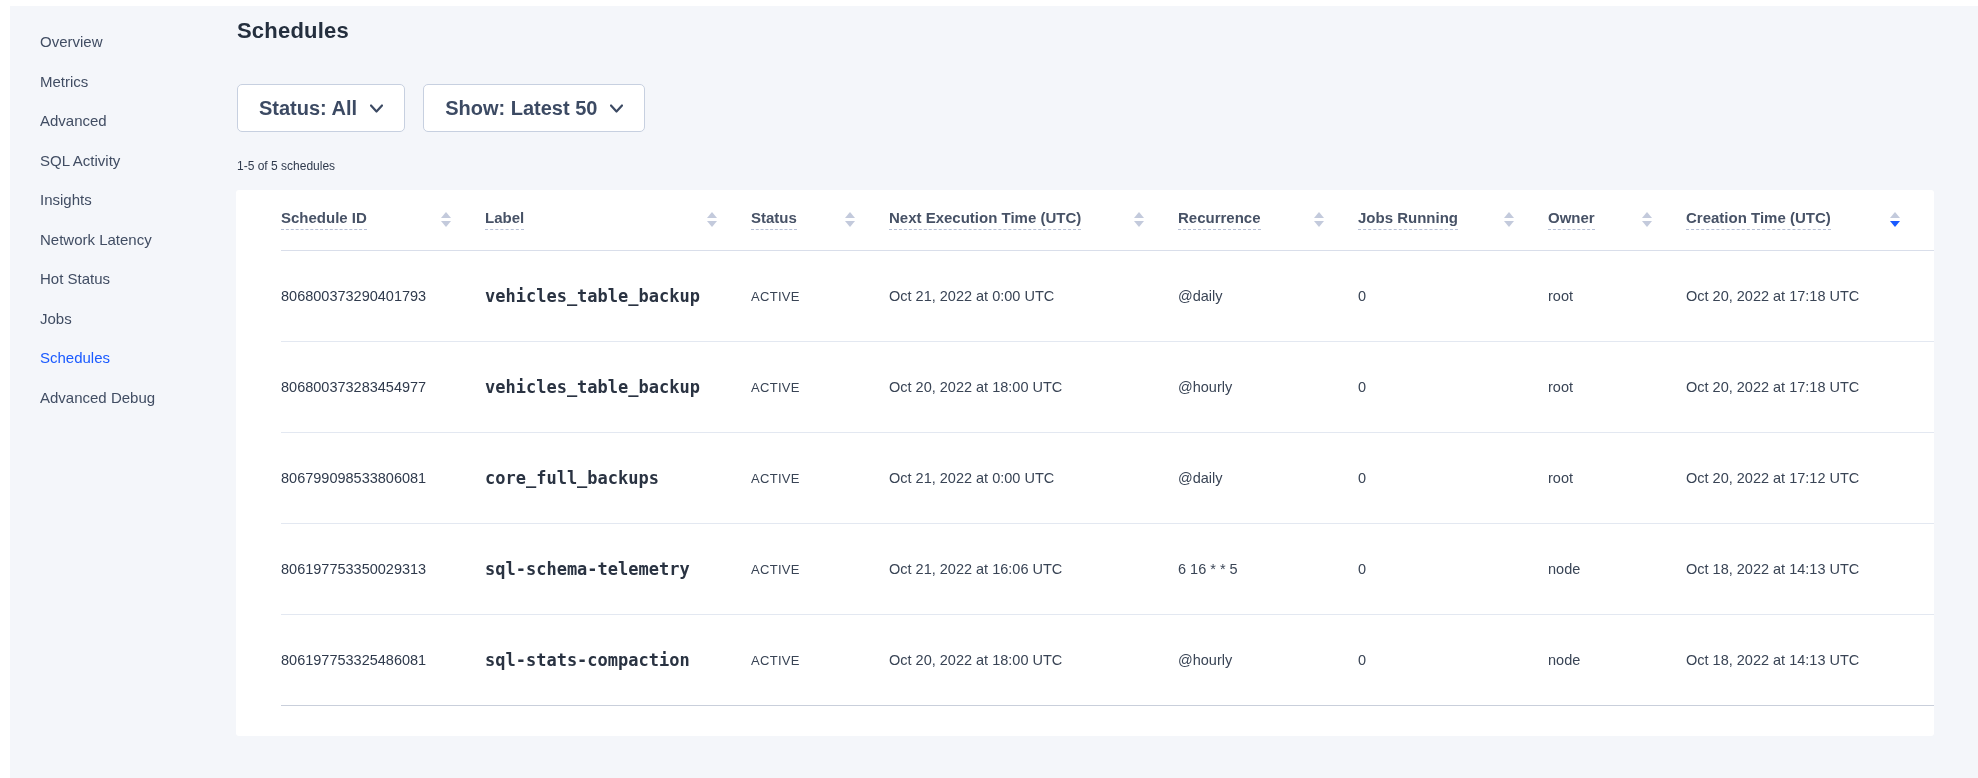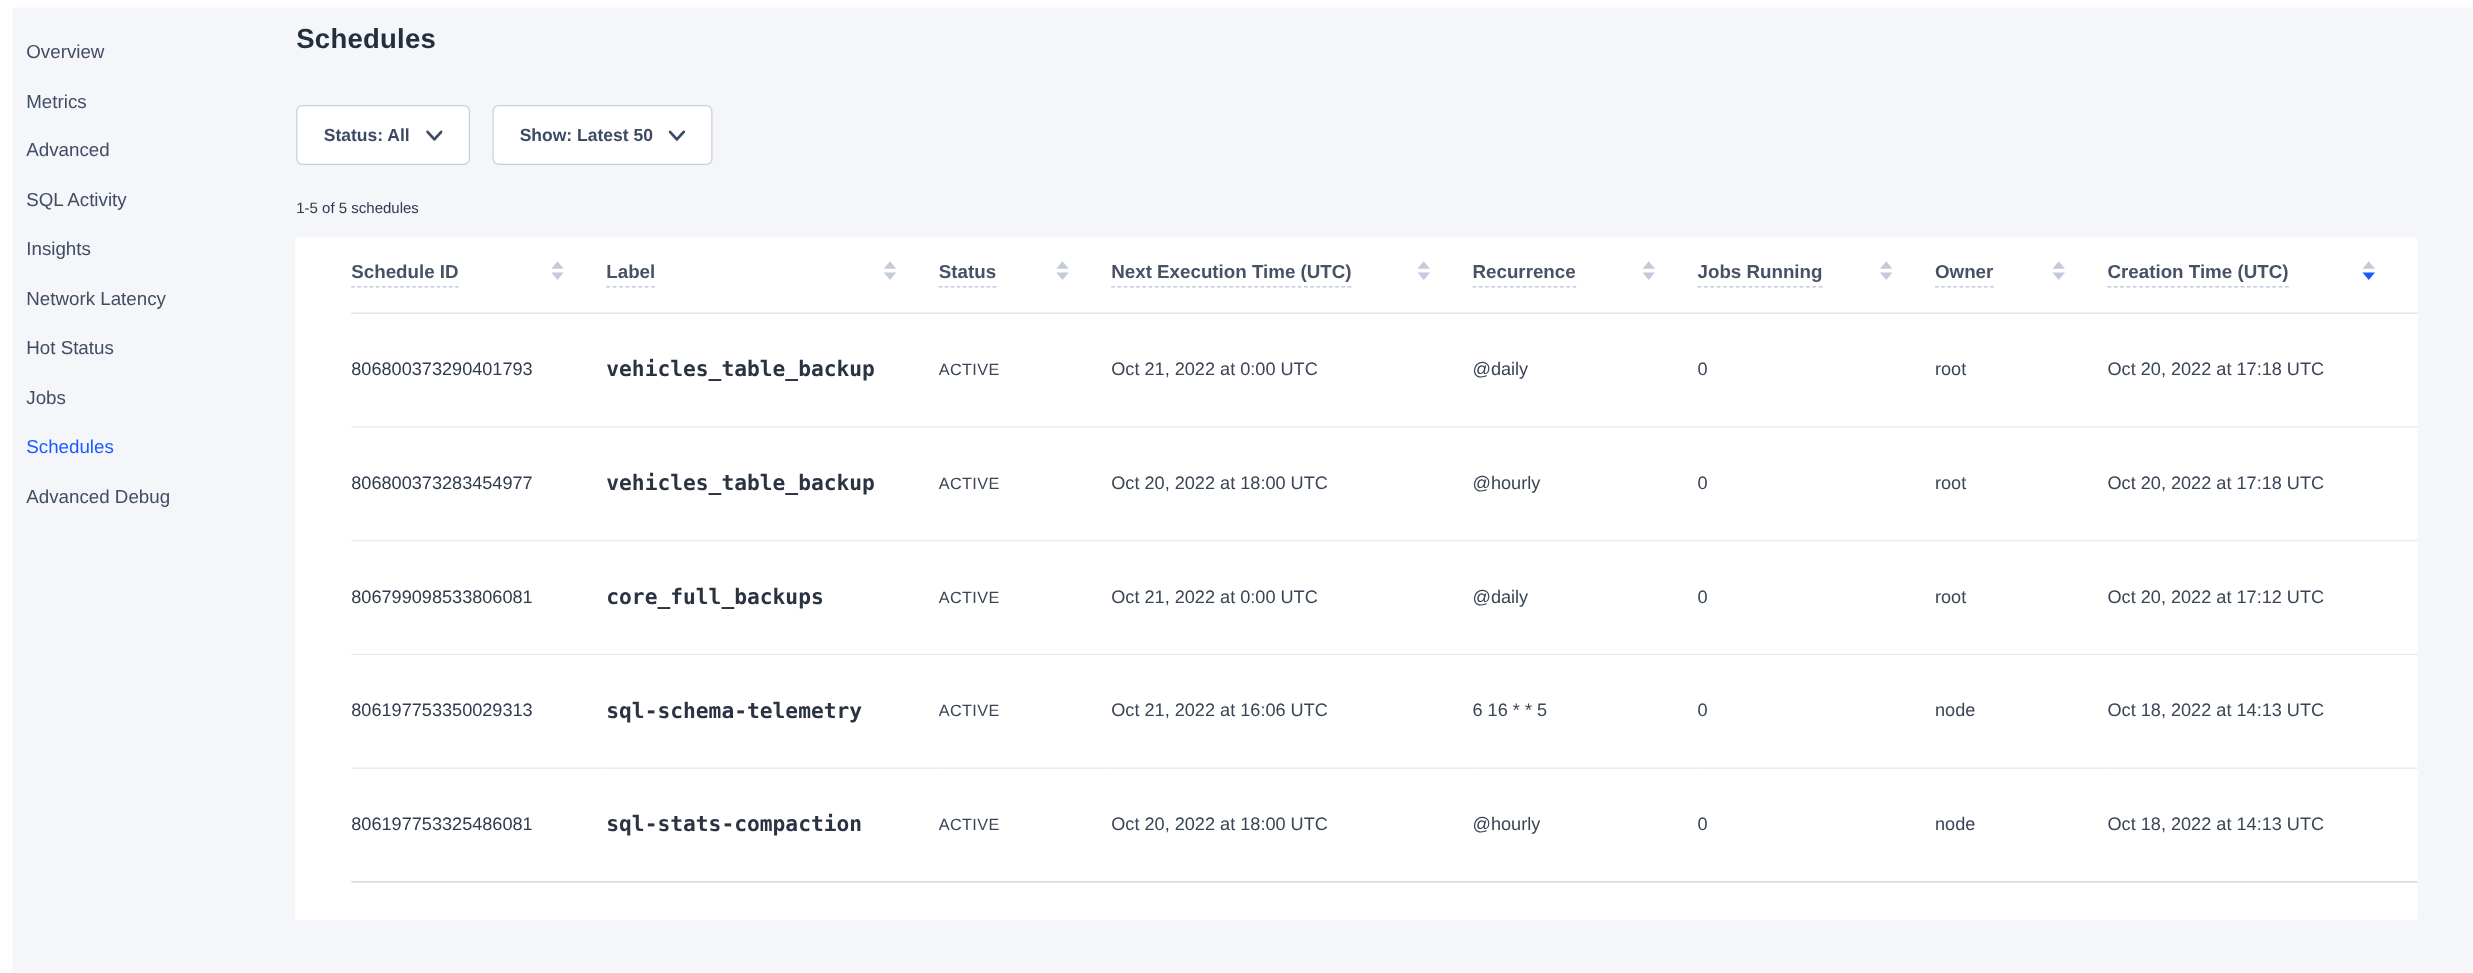--- a/index.html
+++ b/index.html
@@ -8,39 +8,39 @@
     width:1978px; height:778px;
     background:#f4f6fa;
     font-family:"Liberation Sans", sans-serif;
     position:relative; overflow:hidden;
     color:#394455;
   }
   .edge-top { position:absolute; top:0; left:0; right:0; height:6px; background:#ffffff; }
   .edge-left { position:absolute; top:0; left:0; bottom:0; width:10px; background:#ffffff; }
 
   
-  .sidebar { position:absolute; top:6px; left:1px; width:226px; }
+  .sidebar { position:absolute; top:6px; left:20px; width:226px; }
   .sidebar ul { list-style:none; margin:0; padding:16px 0 0 20px; }
   .sidebar li {
     height:39.5px; display:flex; align-items:center;
     font-size:15px; color:#414d63; cursor:pointer; white-space:nowrap;
   }
   .sidebar li.active span { color:var(--accent,#1a5aff); }
 
   
   .page-title {
     position:absolute; left:237px; top:18px; margin:0;
     font-size:22px; font-weight:bold; color:#242f3e; letter-spacing:0.2px;
   }
   .filters { position:absolute; left:237px; top:84px; display:flex; gap:18px; }
   .dropdown {
     display:inline-flex; align-items:center; gap:13px;
     height:48px; padding:0 21px;
     background:#ffffff; border:1px solid #c7d0e0; border-radius:5px;
-    font-family:inherit; font-size:14px; font-weight:bold; color:#3c4a63;
+    font-family:inherit; font-size:20px; font-weight:bold; color:#3c4a63;
     cursor:pointer;
   }
   .dropdown svg { display:block; }
   .summary {
     position:absolute; left:237px; top:159px;
     font-size:12px; color:#2f3a4d;
   }
 
   
   .card {
@@ -52,21 +52,21 @@
     border-collapse:collapse; table-layout:fixed;
     width:1653px; margin-left:45px;
   }
   col.c1{width:204px} col.c2{width:266px} col.c3{width:138px} col.c4{width:289px}
   col.c5{width:180px} col.c6{width:190px} col.c7{width:138px} col.c8{width:248px}
 
   th {
     height:60px; padding:0; text-align:left; vertical-align:middle;
     border-bottom:1px solid #d9deea;
   }
-  .hwrap { display:flex; align-items:flex-start; justify-content:space-between; padding-right:34px;gap:43px; }
+  .hwrap { display:flex; align-items:center; justify-content:space-between; padding-right:34px;gap:43px; }
   .col-label {
     font-size:15px; font-weight:bold; color:#475266;
     border-bottom:1px dashed #b7c0d6; padding-bottom:3px; white-space:nowrap;
   }
   .sorters { display:flex; flex-direction:column; align-items:center; gap:3px; cursor:pointer; }
   .tri { width:0; height:0; border-left:5px solid transparent; border-right:5px solid transparent; }
   .tri-up   { border-bottom:6px solid #c3cadc; }
   .tri-down { border-top:6px solid #c3cadc; }
   th.sort-desc .tri-down { border-top-color:var(--accent,#1a5aff); }
 

